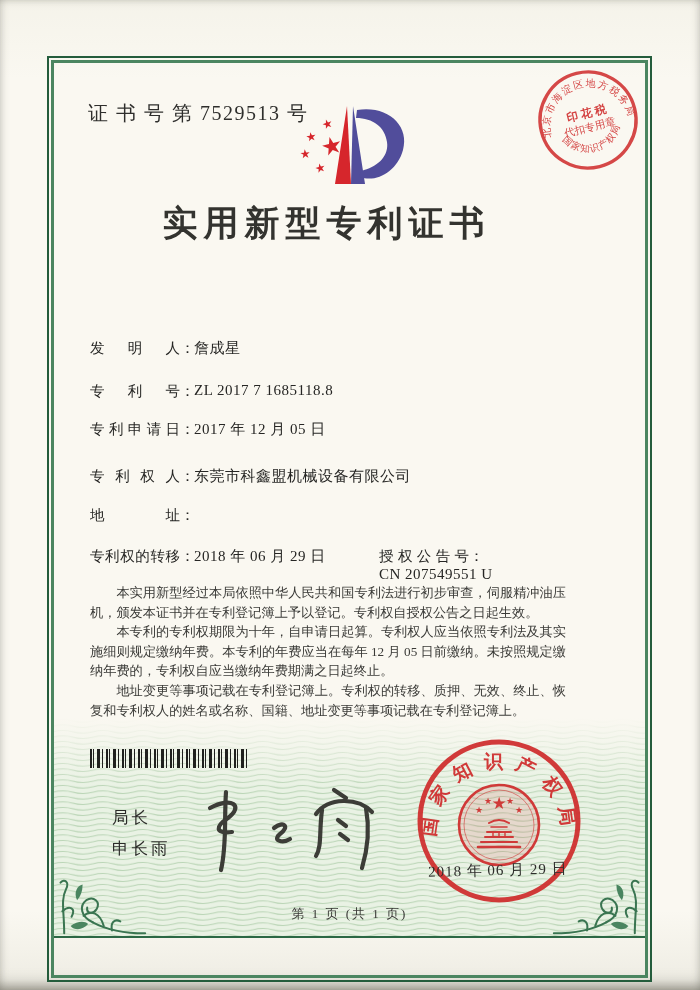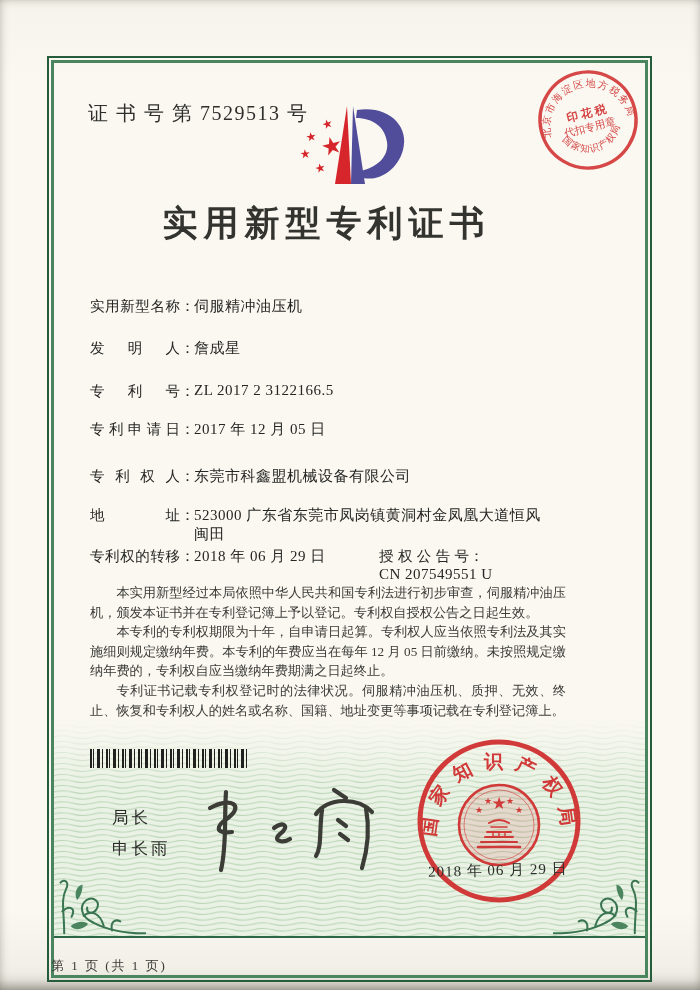--- a/index.html
+++ b/index.html
@@ -37,21 +37,21 @@
   .fl-right{left:551px;top:845px;transform:scaleX(-1);}
   .barcode{position:absolute;left:90px;top:749px;width:158px;height:19px;
            background:repeating-linear-gradient(90deg,#20201e 0 2px,transparent 2px 3px,
                       #20201e 3px 4px,transparent 4px 7px,#20201e 7px 10px,transparent 10px 12px,
                       #20201e 12px 13px,transparent 13px 16px);}
   .officer{position:absolute;left:112px;top:802px;font-size:16.5px;letter-spacing:3px;color:#2b2b29;line-height:31px;}
   .signature{position:absolute;left:192px;top:782px;}
   .mainseal{position:absolute;left:415px;top:737px;opacity:.92;}
   .sealdate{position:absolute;left:428px;top:861px;font-size:15px;letter-spacing:1px;
             color:#2d2d2b;transform:rotate(-1.5deg);}
-  .footer{position:absolute;left:51px;top:957px;width:597px;
+  .footer{position:absolute;left:51px;top:905px;width:597px;text-align:center;
           font-size:13px;letter-spacing:2px;color:#3a3a37;}
 </style>
 </head>
 <body>
 
 <div class="paper">
 
   <div class="waves-wrap">
     <svg width="594" height="218">
       <defs>
@@ -118,47 +118,44 @@
     </text>
     <text class="seal-red" font-size="9.5" letter-spacing="1">
       <textPath href="#taxBottom" startOffset="50%" text-anchor="middle">国家知识产权局</textPath>
     </text>
     <text x="52" y="49" text-anchor="middle" class="seal-red" font-size="11.5" font-weight="bold">印 花 税</text>
     <text x="52" y="63" text-anchor="middle" class="seal-red" font-size="10.5">代扣专用章</text>
   </svg>
 
   <div class="title">实用新型专利证书</div>
 
-  <div class="row" style="top:297px">
-    <span class="flabel">实用新型名称</span><span class="colon">：</span><span class="fval">伺服精冲油压机</span>
-  </div>
   <div class="row" style="top:339px">
     <span class="flabel">发明人</span><span class="colon">：</span><span class="fval">詹成星</span>
   </div>
   <div class="row" style="top:382px">
-    <span class="flabel">专利号</span><span class="colon">：</span><span class="fval">ZL 2017 2 3122166.5</span>
+    <span class="flabel">专利号</span><span class="colon">：</span><span class="fval">ZL 2017 7 1685118.8</span>
   </div>
   <div class="row" style="top:420px">
     <span class="flabel">专利申请日</span><span class="colon">：</span><span class="fval">2017 年 12 月 05 日</span>
   </div>
   <div class="row" style="top:467px">
     <span class="flabel">专利权人</span><span class="colon">：</span><span class="fval">东莞市科鑫盟机械设备有限公司</span>
   </div>
   <div class="row" style="top:506px">
-    <span class="flabel">地址</span><span class="colon">：</span><span class="addrval"><span style="display:block">523000 广东省东莞市凤岗镇黄洞村金凤凰大道恒风闽田</span></span>
+    <span class="flabel">地址</span><span class="colon">：</span><span class="addrval"></span>
   </div>
   <div class="row" style="top:547px">
     <span class="flabel">专利权的转移</span><span class="colon">：</span><span class="fval">2018 年 06 月 29 日</span>
     <span class="pair2"><span class="flabel">授权公告号</span><span class="colon">：</span><span class="fval">CN 207549551 U</span></span>
   </div>
 
   <div class="body">
     <p>本实用新型经过本局依照中华人民共和国专利法进行初步审查，伺服精冲油压机，颁发本证书并在专利登记簿上予以登记。专利权自授权公告之日起生效。</p>
     <p>本专利的专利权期限为十年，自申请日起算。专利权人应当依照专利法及其实施细则规定缴纳年费。本专利的年费应当在每年 12 月 05 日前缴纳。未按照规定缴纳年费的，专利权自应当缴纳年费期满之日起终止。</p>
-    <p>专利证书记载专利权登记时的法律状况。伺服精冲油压机、质押、无效、终止、恢复和专利权人的姓名或名称、国籍、地址变更等事项记载在专利登记簿上。</p>
+    <p>地址变更等事项记载在专利登记簿上。专利权的转移、质押、无效、终止、恢复和专利权人的姓名或名称、国籍、地址变更等事项记载在专利登记簿上。</p>
   </div>
 
   <div class="barcode"></div>
 
   <div class="officer">
     <div>局长</div>
     <div>申长雨</div>
   </div>
 
   <svg class="signature" width="200" height="96" viewBox="0 0 200 96">

